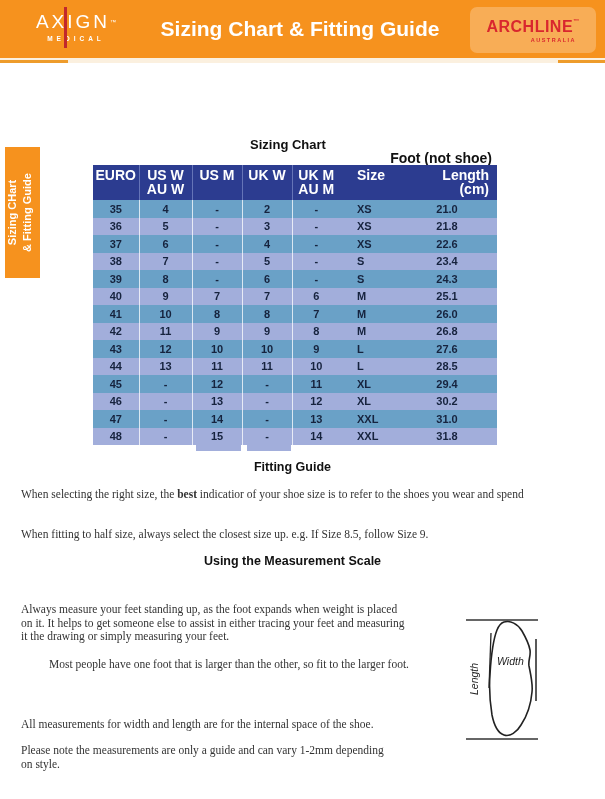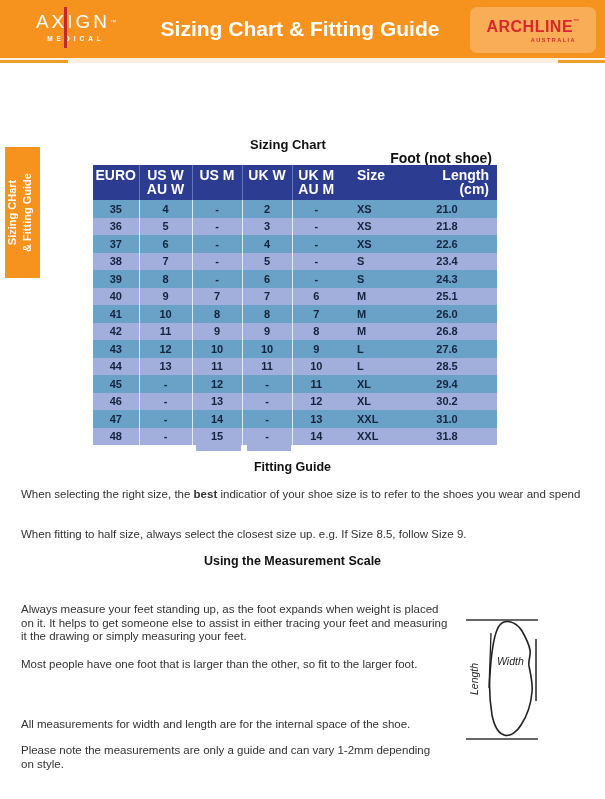--- a/index.html
+++ b/index.html
@@ -58,26 +58,26 @@
   .size-table tbody tr:nth-child(even) td { background:#A2AEDB; }
   .table-tab { position:absolute; top:445px; height:6px; background:#A2AEDB; }
   .tab-a { left:196px; width:45px; }
   .tab-b { left:247px; width:44px; }
 
   
   .sec-heading { position:absolute; left:20px; width:545px; text-align:center;
                  font-size:12.5px; font-weight:700; color:#111111; }
   .h-fitting { top:460px; }
   .h-scale { top:554px; }
-  .body-text { position:absolute; left:21px; font-size:11.5px; line-height:13.5px; color:#333333; }
+  .body-text { position:absolute; left:21px; font-size:11.5px; line-height:13.5px; color:#333333;font-family:Liberation Serif, serif; }
   .p1 { top:488px; width:572px; }
   .p2 { top:528px; width:572px; }
   .p3 { top:577px; width:572px; }
   .p4 { top:603px; width:460px; white-space:pre-line; }
-  .p5 { top:658px; width:460px; }
+  .p5 { top:658px; width:460px;margin-left:28px; }
   .p6 { top:718px; width:440px; }
   .p7 { top:744px; width:460px; white-space:pre-line; }
 
   
   .foot-diagram { position:absolute; left:450px; top:598px; width:150px; height:150px;font-style:italic; }
 </style>
 </head>
 <body>
 
 <div class="page">

